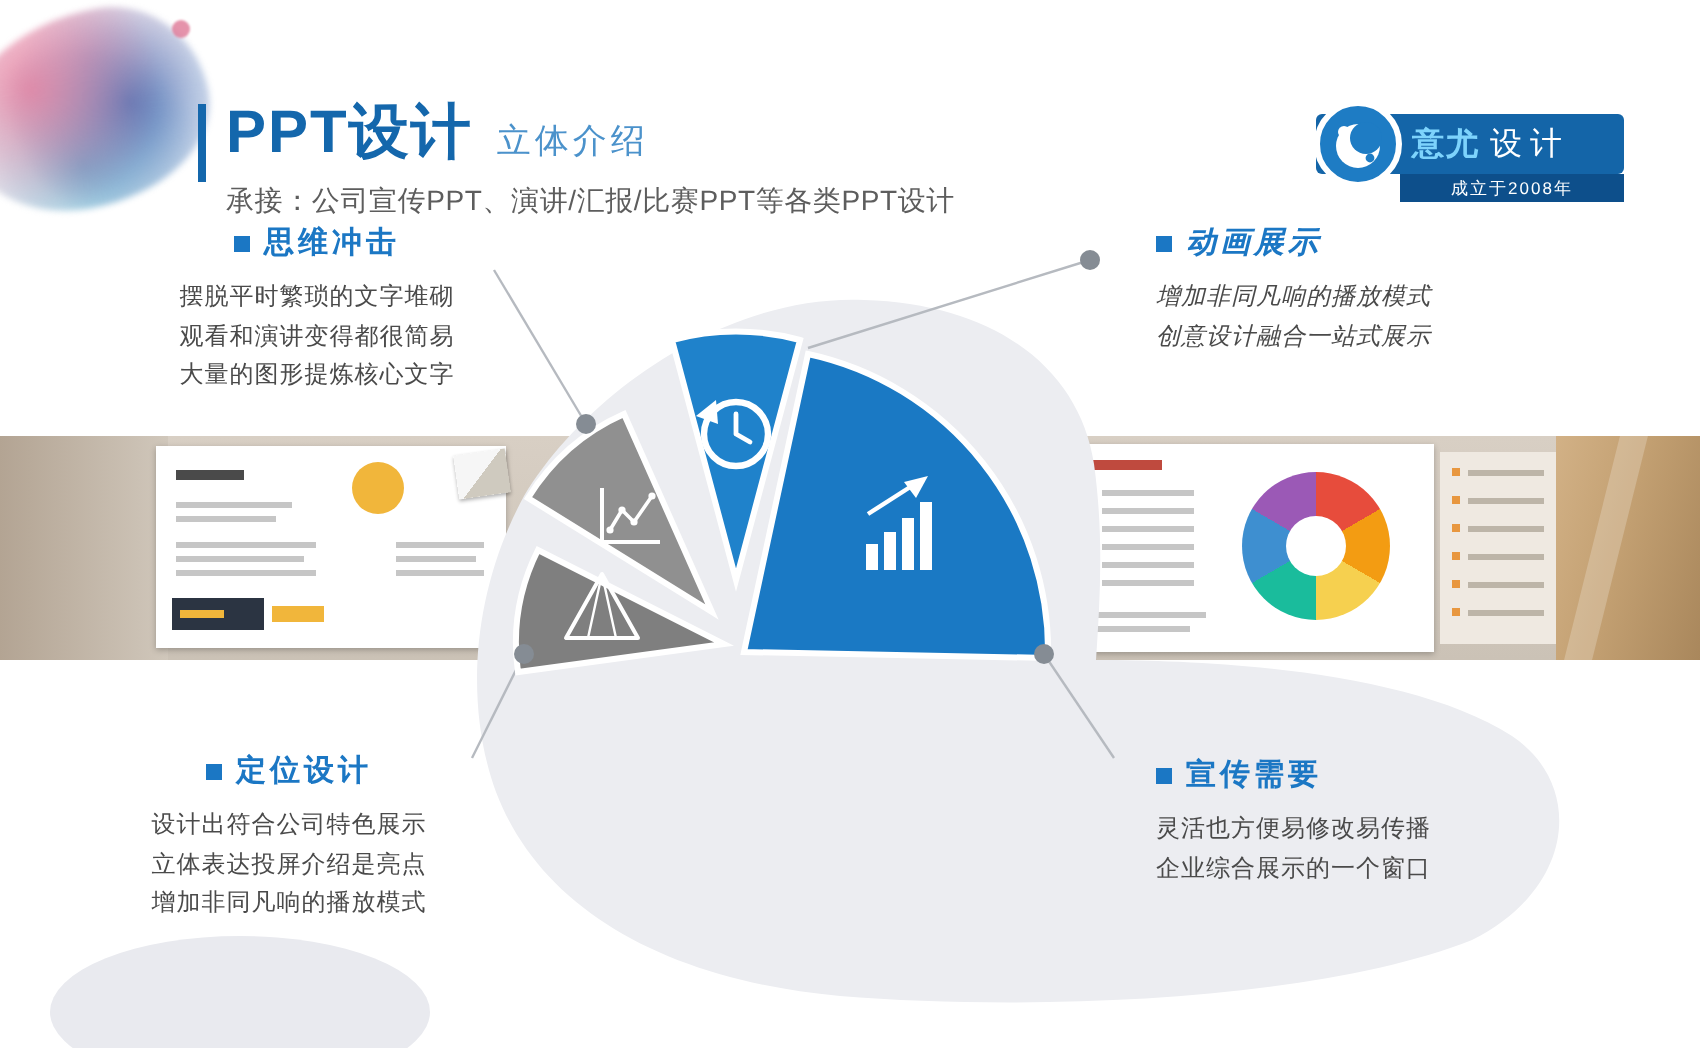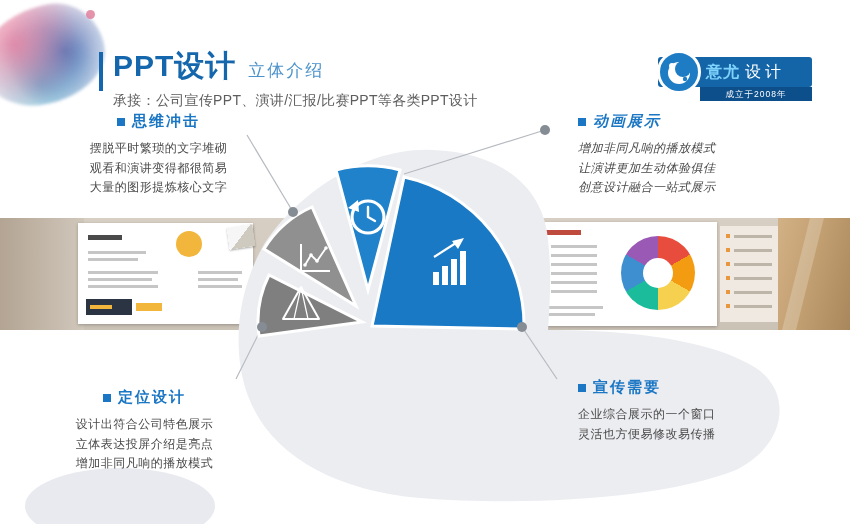--- a/index.html
+++ b/index.html
@@ -81,21 +81,21 @@
   .info { position:absolute; z-index:3; }
   .info .head { display:flex; align-items:center; gap:7px; font-weight:bold; color:#1b77c4;
     font-size:15px; letter-spacing:2px; }
   .info .head .sq { width:8px; height:8px; background:#1b77c4; flex:0 0 auto; }
   .info .body { margin-top:8px; }
   .info p { font-size:12px; color:#4a4a4a; line-height:19.5px; letter-spacing:.5px; white-space:nowrap; }
   .info.align-c { text-align:center; }
   .info.align-c .head { justify-content:center; }
   .pos-tl { left:76px; top:112px; width:165px; }
   .pos-tr { left:578px; top:112px; width:175px;font-style:italic; }
-  .pos-bl { left:62px; top:388px; width:165px; }
+  .pos-bl { left:62px; top:376px; width:165px; }
   .pos-br { left:578px; top:378px; width:175px; }
 </style>
 </head>
 <body>
 
 <div class="stage">
 
   <div class="watercolor"></div>
   <div class="wc-dot"></div>
 
@@ -278,21 +278,20 @@
     </div>
   </div>
 
   <div class="info pos-tr">
     <div class="head">
       <span class="sq"></span>
       <span>动画展示</span>
     </div>
     <div class="body">
       <p>增加非同凡响的播放模式</p>
-      <p>让演讲更加生动体验俱佳</p>
       <p>创意设计融合一站式展示</p>
     </div>
   </div>
 
   <div class="info align-c pos-bl">
     <div class="head">
       <span class="sq"></span>
       <span>定位设计</span>
     </div>
     <div class="body">
@@ -301,18 +300,18 @@
       <p>增加非同凡响的播放模式</p>
     </div>
   </div>
 
   <div class="info pos-br">
     <div class="head">
       <span class="sq"></span>
       <span>宣传需要</span>
     </div>
     <div class="body">
+      <p>灵活也方便易修改易传播</p>
       <p>企业综合展示的一个窗口</p>
-      <p>灵活也方便易修改易传播</p>
     </div>
   </div>
 
 </div>
 
 </body></html>

